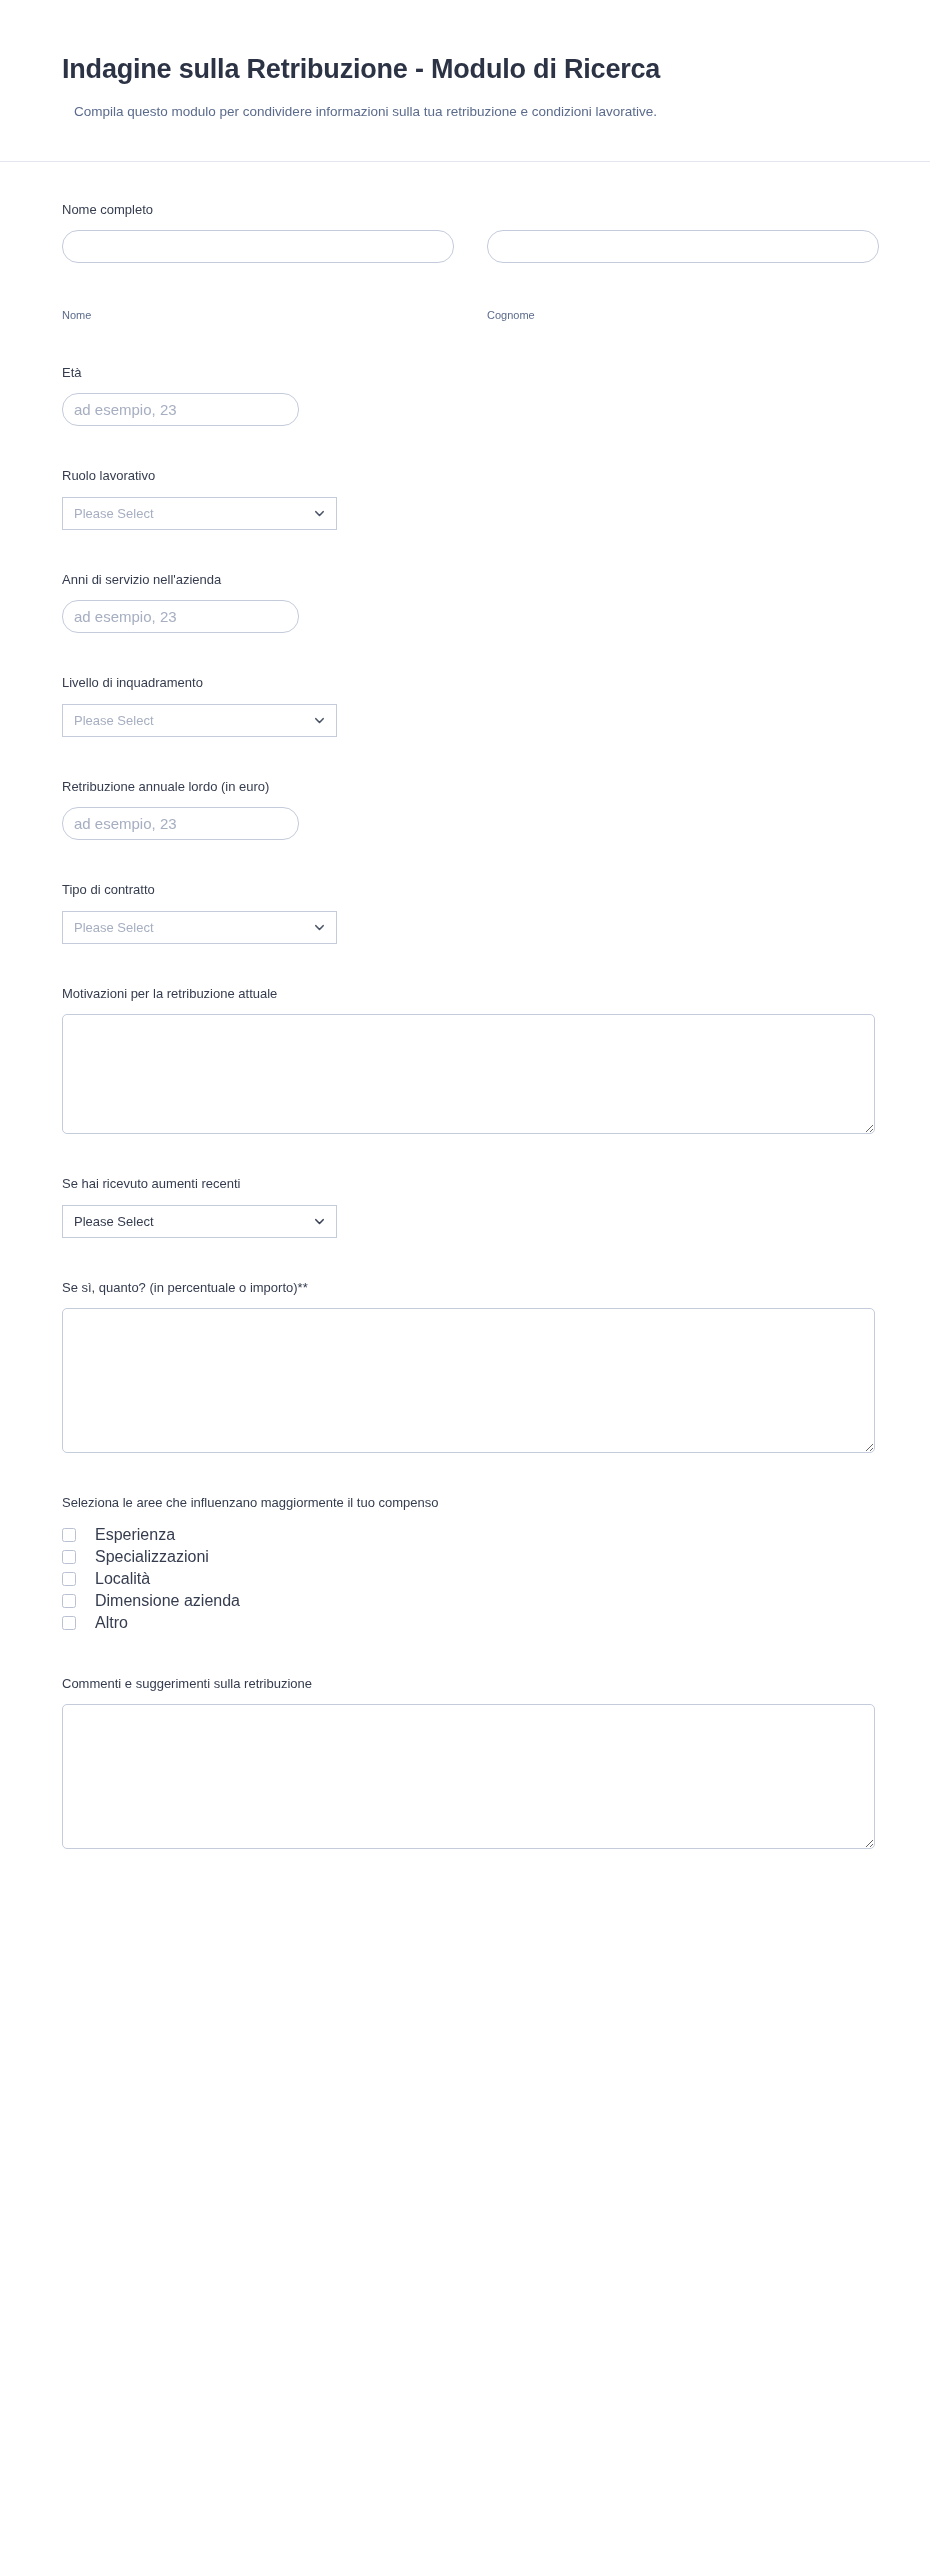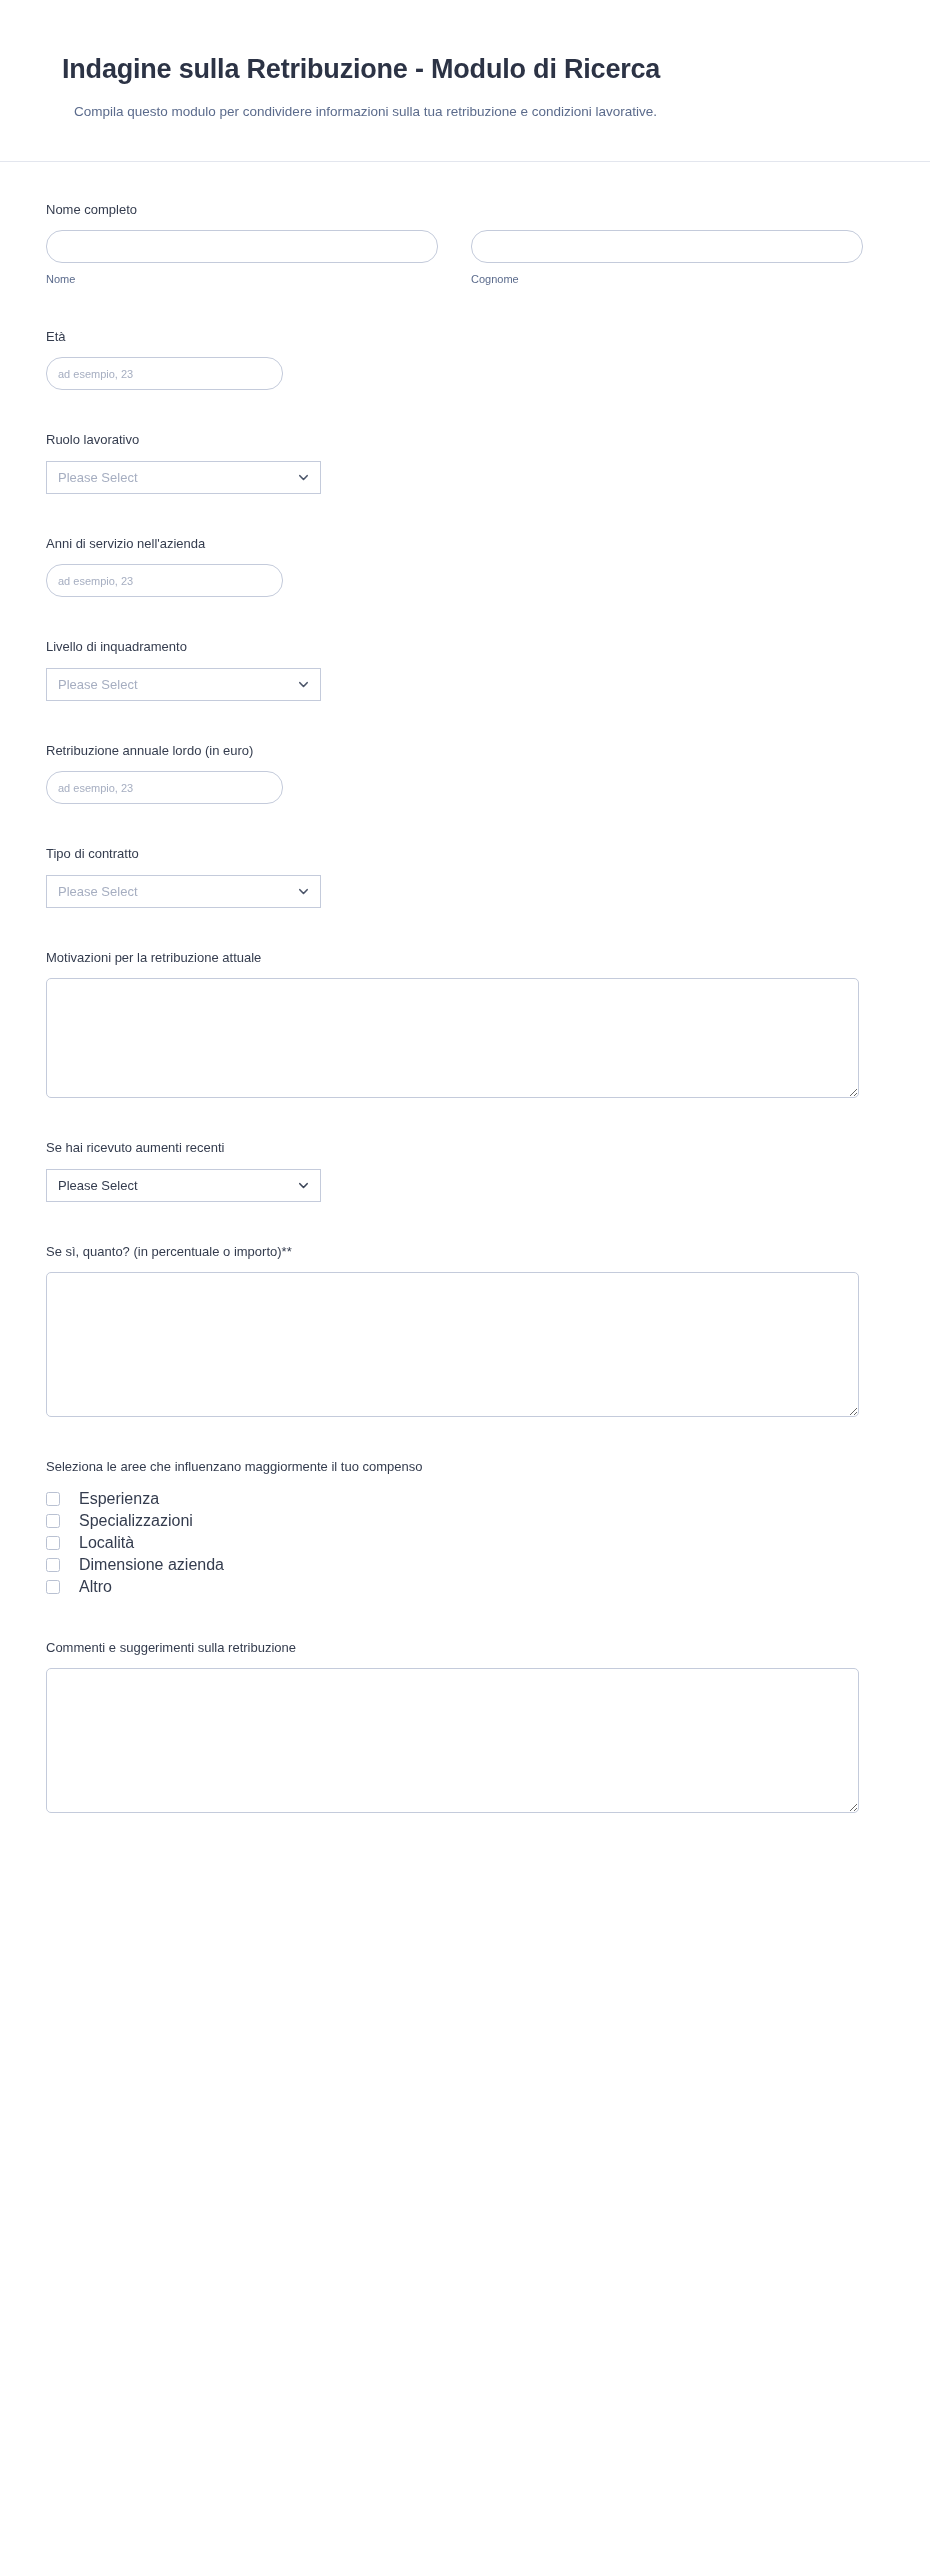--- a/index.html
+++ b/index.html
@@ -24,46 +24,46 @@
     font-size:13.5px; line-height:1.55; color:#5b6b8c;
     max-width:640px; margin:12px; font-weight:400;
   }
   .divider {
     margin-top:38px;
     border:0; border-top:1px solid #e3e6ee;
     width:930px; height:0;
   }
 
   
-  .body { padding:30px 62px 0 46px; }
+  .body { padding:30px 62px 0 62px; }
 
   .field { margin-bottom:26px; }
   .field-label {
     display:block;
     font-size:13px; font-weight:400; color:#343c4e;
     line-height:1.5; margin-bottom:11px;
   }
 
   .ctrl {
     display:block;
     width:392px; height:33px;
     border:1px solid #c4cbdb;
     border-radius:16px;
     background:#ffffff;
     font-family:"Liberation Sans", sans-serif;
-    font-size:11px; color:#343c4e;
+    font-size:15px; color:#343c4e;
     padding:0 11px;
     outline:none;
   }
   .ctrl::placeholder { color:#a6aec1; }
   .ph { color:#a6aec1; }
 
   
   .name-row { display:flex; gap:33px; }
-  .name-col { display:flex; flex-direction:column; }
+  .name-col { display:flex; flex-direction:column;gap:36px; }
   .name-col .ctrl { width:392px; }
   .sublabel {
     font-size:11px; color:#5b6b8c; margin-top:9px;
     line-height:1.3;
   }
 
   
   .select-wrap { position:relative; width:275px; }
   .select-box {
     width:275px; height:33px;

